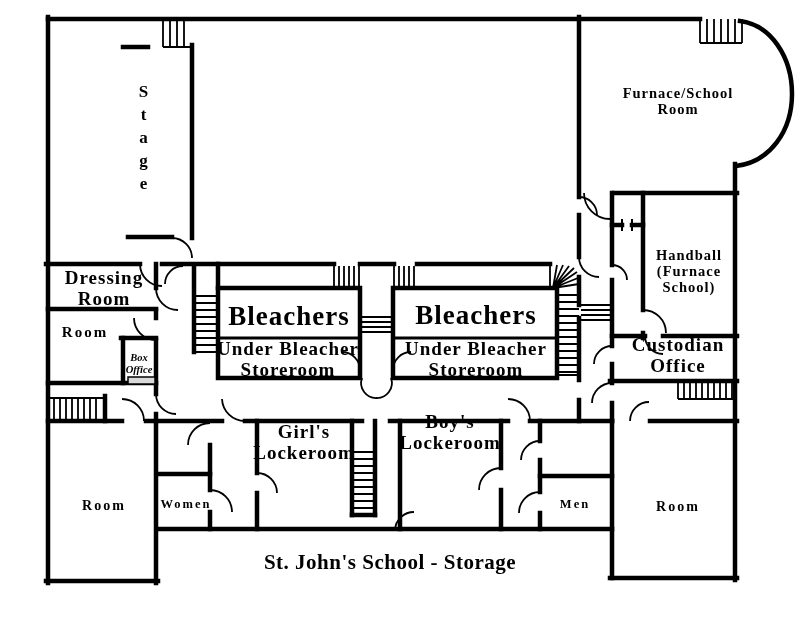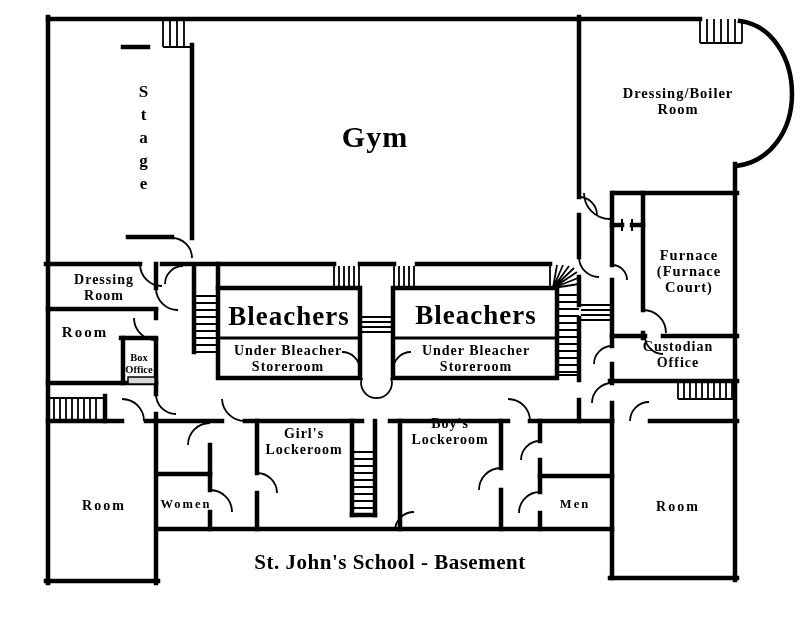--- a/index.html
+++ b/index.html
@@ -7,21 +7,21 @@
     position:relative;width:800px;height:618px;background:#fff;overflow:hidden;
     font-family:"Liberation Serif","DejaVu Serif",serif;font-weight:bold;color:#000;
   }
   .plan svg{position:absolute;left:0;top:0;}
   .lbl{position:absolute;transform:translate(-50%,-50%);text-align:center;
        white-space:nowrap;line-height:1.12;letter-spacing:1px;}
   .lbl-gym{font-size:30px;letter-spacing:1px;}
   .lbl-title{font-size:21px;letter-spacing:0.5px;}
   .lbl-bleachers{font-size:27px;}
   .lbl-md{font-size:14.5px;}
-  .lbl-sm{font-size:14px;}
+  .lbl-sm{font-size:19px;}
   .lbl-room{font-size:15px;letter-spacing:2px;}
   .lbl-room2{font-size:14px;letter-spacing:2px;}
   .lbl-wc{font-size:12.5px;letter-spacing:2px;}
   .lbl-box{font-size:10.5px;letter-spacing:0;}
   .stage-col{display:flex;flex-direction:column;align-items:center;font-size:17px;}
   .stage-col span{display:block;line-height:23px;}
 </style>
 </head>
 <body>
 
@@ -177,57 +177,56 @@
   </svg>
 
   <div class="lbl stage-col" style="left:144px;top:137px;">
     <span>S</span>
     <span>t</span>
     <span>a</span>
     <span>g</span>
     <span>e</span>
   </div>
 
-  <div class="lbl lbl-gym" style="left:375px;top:137px;">Gym</div>
 
   <div class="lbl lbl-md" style="left:678px;top:101px;">
-    <div>Dressing/Boiler</div>
+    <div>Furnace/School</div>
     <div>Room</div>
   </div>
 
   <div class="lbl lbl-sm" style="left:104px;top:288px;">
     <div>Dressing</div>
     <div>Room</div>
   </div>
 
   <div class="lbl lbl-room" style="left:85px;top:332px;">Room</div>
 
-  <div class="lbl lbl-box" style="left:139px;top:364px;">
+  <div class="lbl lbl-box" style="left:139px;top:364px;font-style:italic;">
     <div>Box</div>
     <div>Office</div>
   </div>
 
   <div class="lbl lbl-bleachers" style="left:289px;top:316px;">Bleachers</div>
 
   <div class="lbl lbl-sm" style="left:288px;top:359px;">
     <div>Under Bleacher</div>
     <div>Storeroom</div>
   </div>
 
   <div class="lbl lbl-bleachers" style="left:476px;top:315px;">Bleachers</div>
 
   <div class="lbl lbl-sm" style="left:476px;top:359px;">
     <div>Under Bleacher</div>
     <div>Storeroom</div>
   </div>
 
   <div class="lbl lbl-md" style="left:689px;top:271px;">
-    <div>Furnace</div>
+    <div>Handball</div>
     <div>(Furnace</div>
-    <div>Court)</div>
+    <div>School)</div>
   </div>
 
   <div class="lbl lbl-sm" style="left:678px;top:355px;">
     <div>Custodian</div>
     <div>Office</div>
   </div>
 
   <div class="lbl lbl-sm" style="left:304px;top:442px;">
     <div>Girl's</div>
     <div>Lockeroom</div>
@@ -237,15 +236,15 @@
     <div>Boy's</div>
     <div>Lockeroom</div>
   </div>
 
   <div class="lbl lbl-wc" style="left:186px;top:504px;">Women</div>
   <div class="lbl lbl-wc" style="left:575px;top:504px;">Men</div>
 
   <div class="lbl lbl-room2" style="left:104px;top:506px;">Room</div>
   <div class="lbl lbl-room2" style="left:678px;top:507px;">Room</div>
 
-  <div class="lbl lbl-title" style="left:390px;top:563px;">St. John's School - Basement</div>
+  <div class="lbl lbl-title" style="left:390px;top:563px;">St. John's School - Storage</div>
 
 </div>
 
 </body></html>

